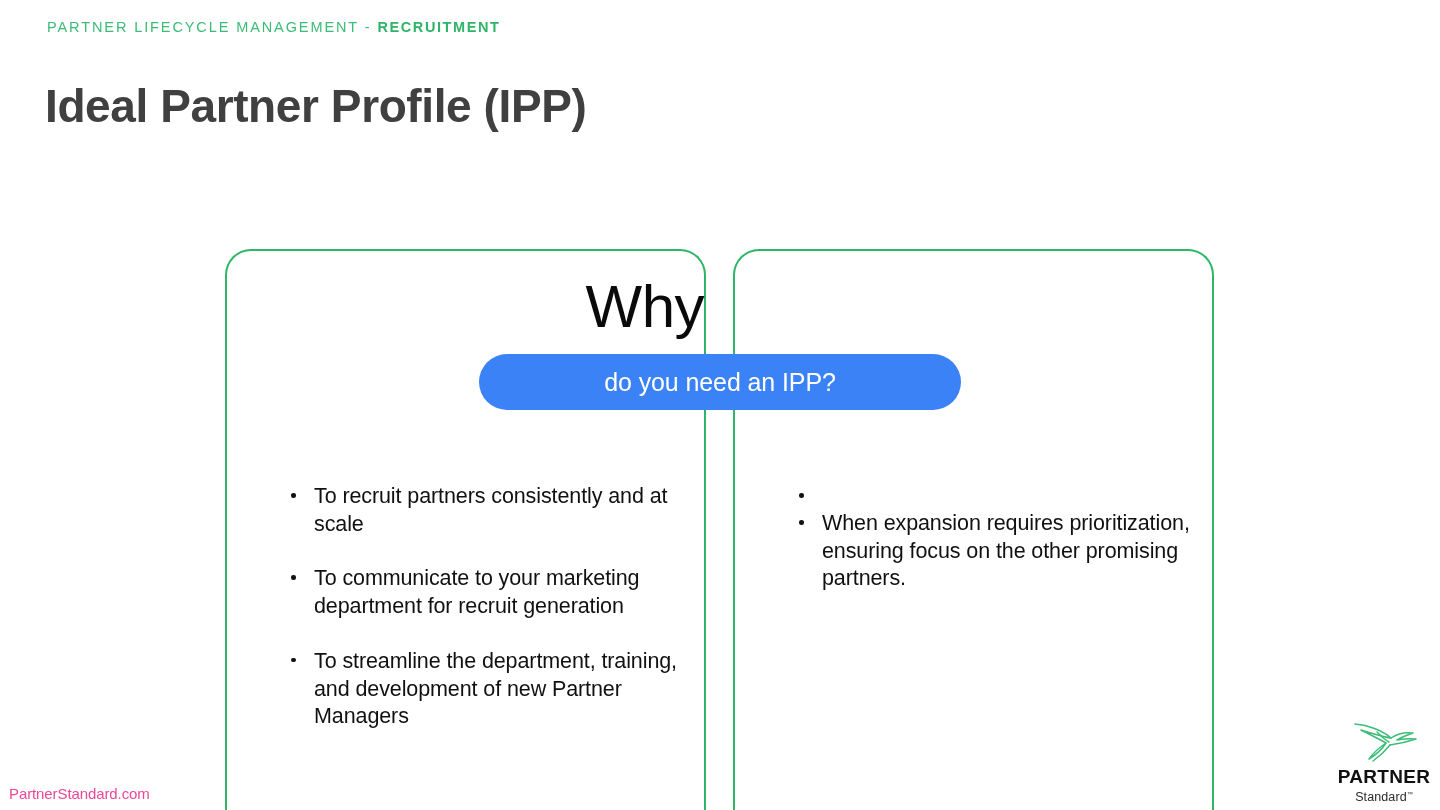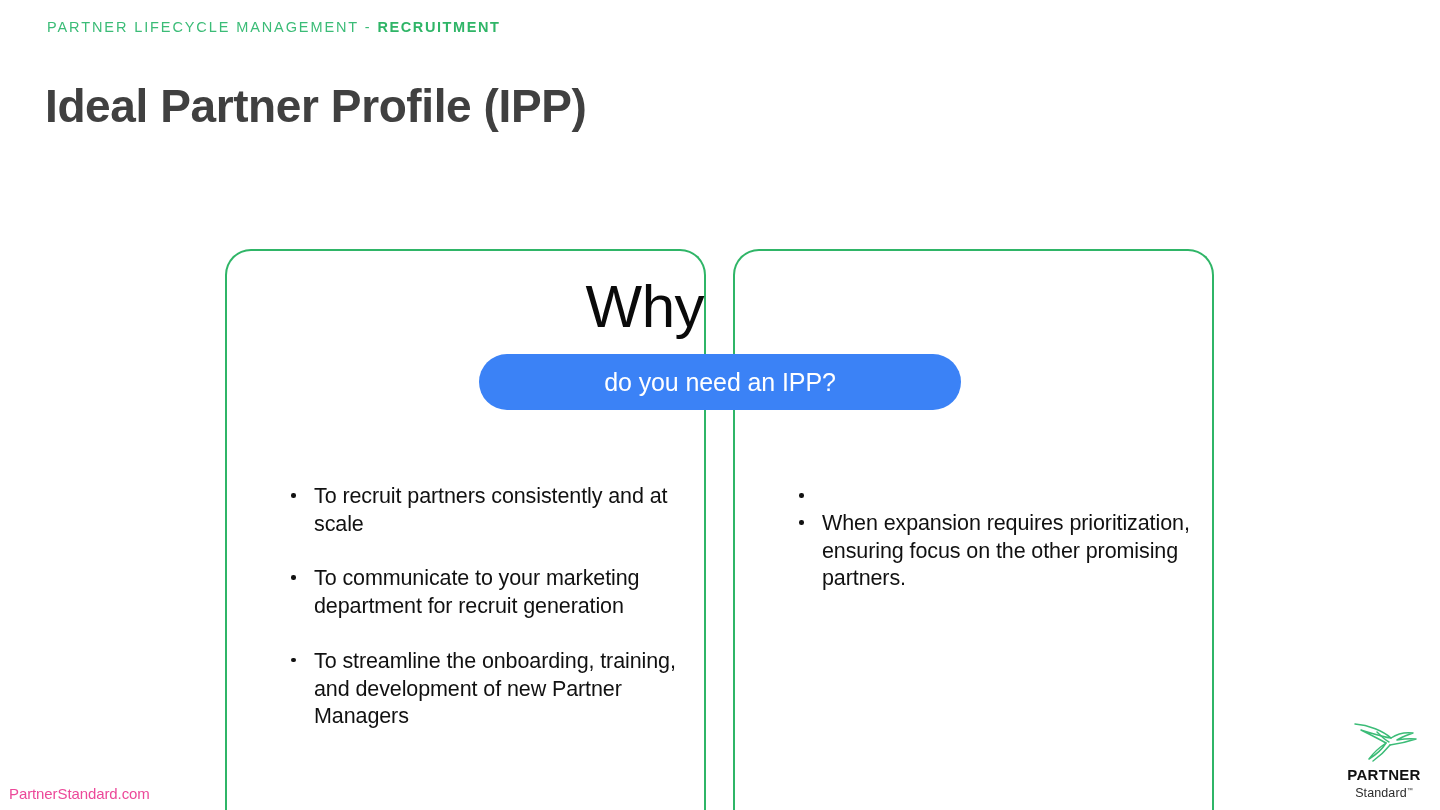--- a/index.html
+++ b/index.html
@@ -131,21 +131,21 @@
   
   .logo {
     position: absolute;
     left: 1336px;
     top: 718px;
     width: 96px;
     text-align: center;
   }
   .logo-bird { display: block; margin: 0 auto; }
   .logo-word {
-    font-size: 15px;
+    font-size: 19px;
     font-weight: bold;
     color: #111111;
     letter-spacing: 0.3px;
     line-height: 1.05;
     margin-top: 1px;
   }
   .logo-sub {
     font-size: 12.5px;
     color: #2b2b2b;
     letter-spacing: 0.1px;
@@ -174,21 +174,21 @@
     <li class="bullet">
       <span class="dot"></span>
       <span>To recruit partners consistently and at scale</span>
     </li>
     <li class="bullet">
       <span class="dot"></span>
       <span>To communicate to your marketing department for recruit generation</span>
     </li>
     <li class="bullet">
       <span class="dot"></span>
-      <span>To streamline the onboarding, training, and development of new Partner Managers</span>
+      <span>To streamline the department, training, and development of new Partner Managers</span>
     </li>
   </ul>
 </div>
 
 <div class="card card-right">
   <ul class="bullets bullets-right">
     <li class="bullet">
       <span class="dot"></span>
     </li>
     <li class="bullet">

